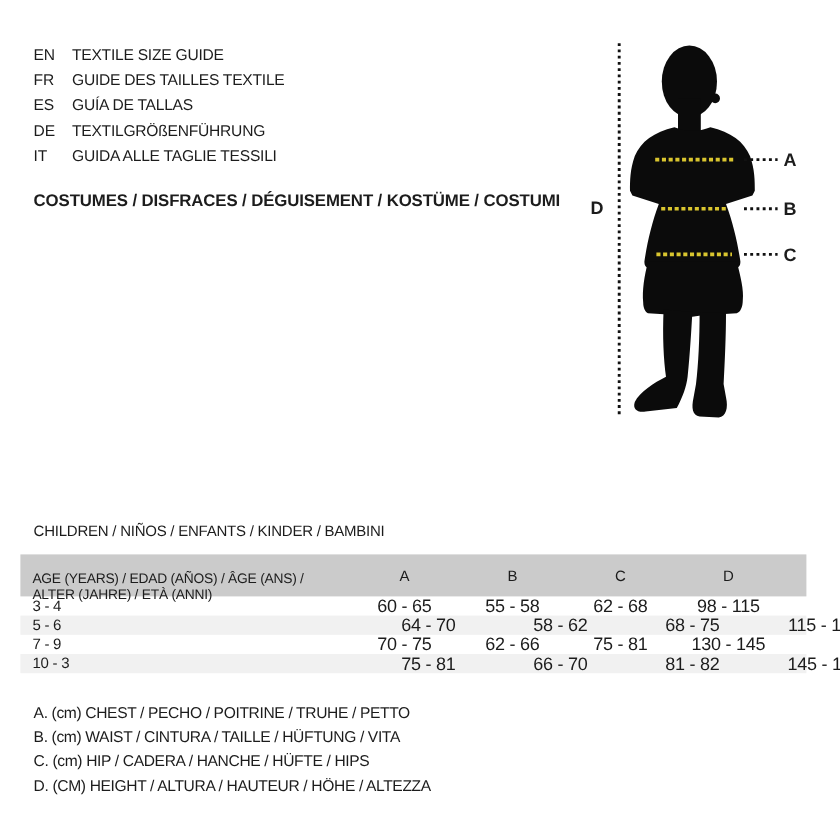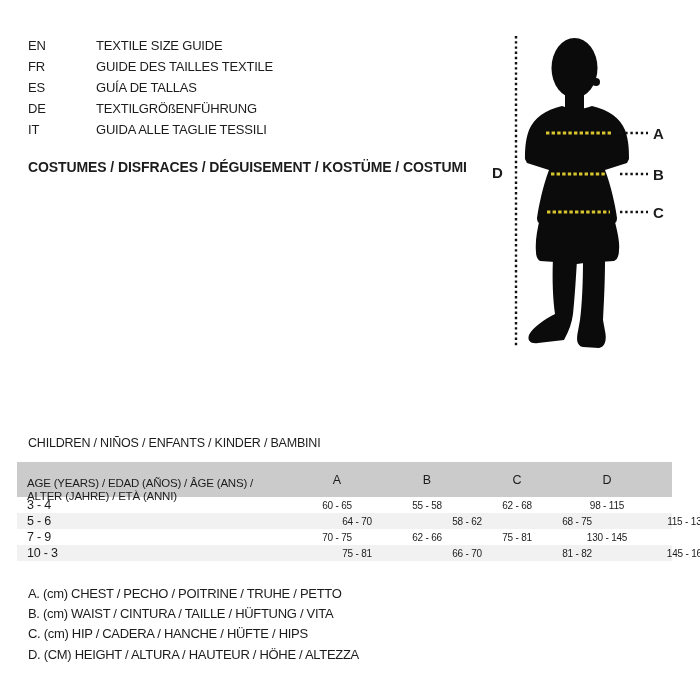--- a/index.html
+++ b/index.html
@@ -9,41 +9,41 @@
     --stripe-bg:#f1f1f1;
     --dash-yellow:#d9c52f;
   }
   html,body{margin:0;padding:0;background:#fff;}
   .canvas{
     position:relative;width:700px;height:700px;background:#ffffff;overflow:hidden;
     font-family:"Liberation Sans","DejaVu Sans",sans-serif;color:var(--ink);
   }
   
   .lang-list{position:absolute;left:28px;top:35px;}
-  .lang-row{display:flex;height:21px;align-items:center;font-size:13px;letter-spacing:-0.2px;gap:36px;}
+  .lang-row{display:flex;height:21px;align-items:center;font-size:13px;letter-spacing:-0.2px;}
   .lang-code{width:32px;flex:0 0 32px;}
   
   .category-title{position:absolute;left:28px;top:159px;font-size:14px;font-weight:bold;letter-spacing:-0.1px;}
   
   .figure{position:absolute;left:470px;top:20px;width:230px;height:340px;}
   .sil{fill:var(--sil);stroke:none;}
   .dotline{stroke:#111;stroke-width:2.4;stroke-dasharray:2.4 2.8;fill:none;}
   .yellowline{stroke:var(--dash-yellow);stroke-width:3;stroke-dasharray:3.4 2.2;fill:none;}
   .figlabel{font-family:"Liberation Sans","DejaVu Sans",sans-serif;font-size:15px;font-weight:bold;fill:var(--ink);}
   
   .section-title{position:absolute;left:28px;top:436px;font-size:12.5px;letter-spacing:-0.2px;}
   
   .table{position:absolute;left:17px;top:462px;width:655px;}
   .thead{display:flex;align-items:center;height:35px;background:var(--header-bg);padding-left:10px;box-sizing:border-box;}
   .age-head{width:265px;flex:0 0 265px;font-size:11.5px;line-height:13.5px;letter-spacing:-0.2px;margin-top:21px;}
   .colhead{width:90px;flex:0 0 90px;text-align:center;font-size:12.5px;}
   .trow{display:flex;align-items:center;height:16px;padding-left:10px;box-sizing:border-box;}
   .trow.alt{background:var(--stripe-bg);gap:20px;}
   .age-cell{width:265px;flex:0 0 265px;font-size:12.5px;letter-spacing:-0.2px;}
-  .val-cell{width:90px;flex:0 0 90px;text-align:center;font-size:10px;letter-spacing:-0.2px;}
+  .val-cell{width:90px;flex:0 0 90px;text-align:center;font-size:15px;letter-spacing:-0.2px;}
   
   .legend{position:absolute;left:28px;top:583px;}
   .legend-line{height:20.3px;display:flex;align-items:center;font-size:13px;letter-spacing:-0.3px;}
 </style>
 </head>
 <body>
 
 <div class="canvas">
 
   <div class="lang-list">

